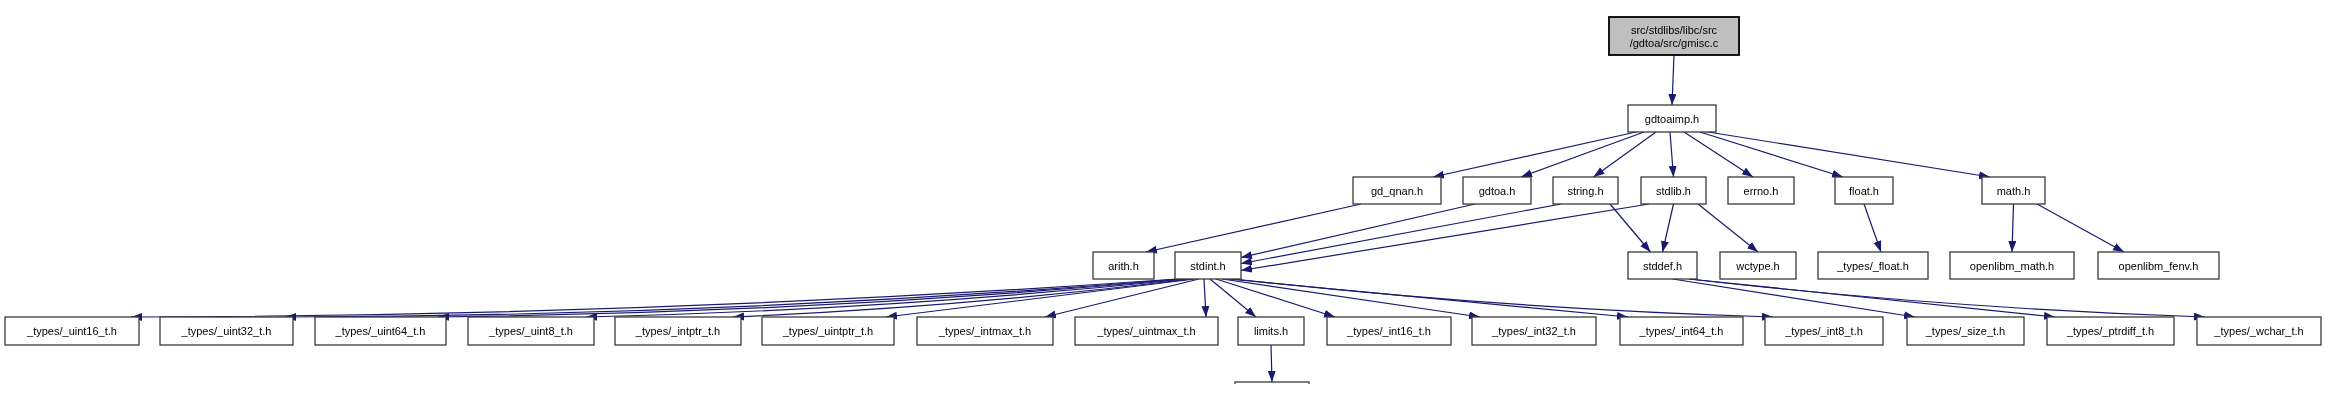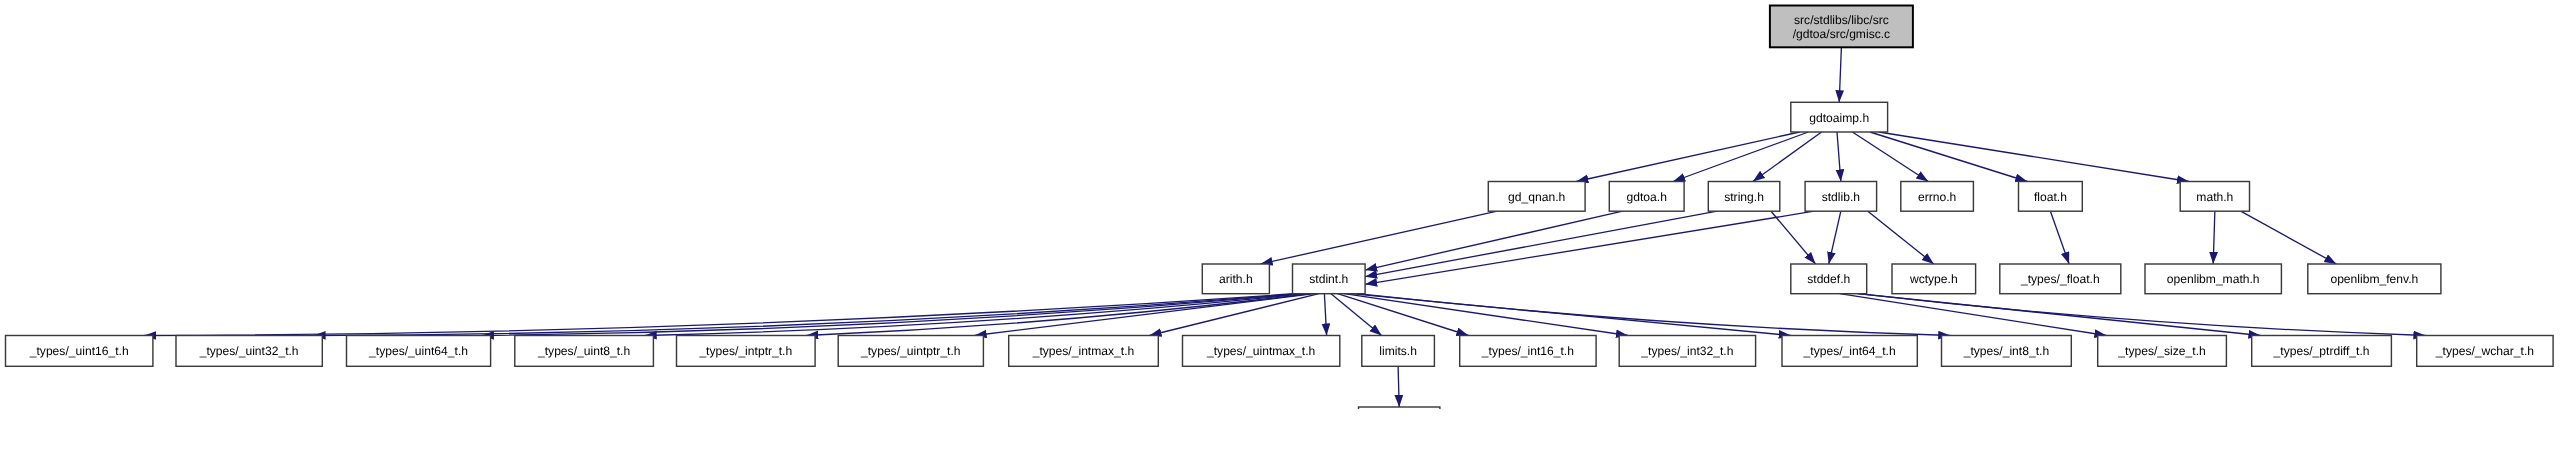--- a/index.html
+++ b/index.html
@@ -1,16 +1,16 @@
 <!DOCTYPE html>
 <html style="--bg: #ffffff; --edge-color: #191970; --node-fill: #ffffff; --node-border: #3a3a3a; --root-fill: #bfbfbf;"><head>
 <meta charset="utf-8">
 <style>
   html,body{margin:0;padding:0;background:#ffffff;}
-  .graph-wrap{position:relative;width:2333px;height:372px;background:var(--bg,#fff);overflow:hidden;}
+  .graph-wrap{position:relative;width:2333px;height:372px;background:var(--bg,#fff);overflow:hidden;margin-top:12px;}
   svg{display:block;}
   .edge{fill:none;stroke:var(--edge-color,#191970);stroke-width:1.2px;}
   .node-box{fill:var(--node-fill,#fff);stroke:var(--node-border,#3a3a3a);stroke-width:1.3px;}
   .node-box.root{fill:var(--root-fill,#bfbfbf);stroke:#000;stroke-width:1.8px;}
   .node-label{font-family:"Liberation Sans",sans-serif;font-size:11px;fill:#000;text-anchor:middle;}
 </style>
 </head>
 <body>
 
 <div class="graph-wrap">

